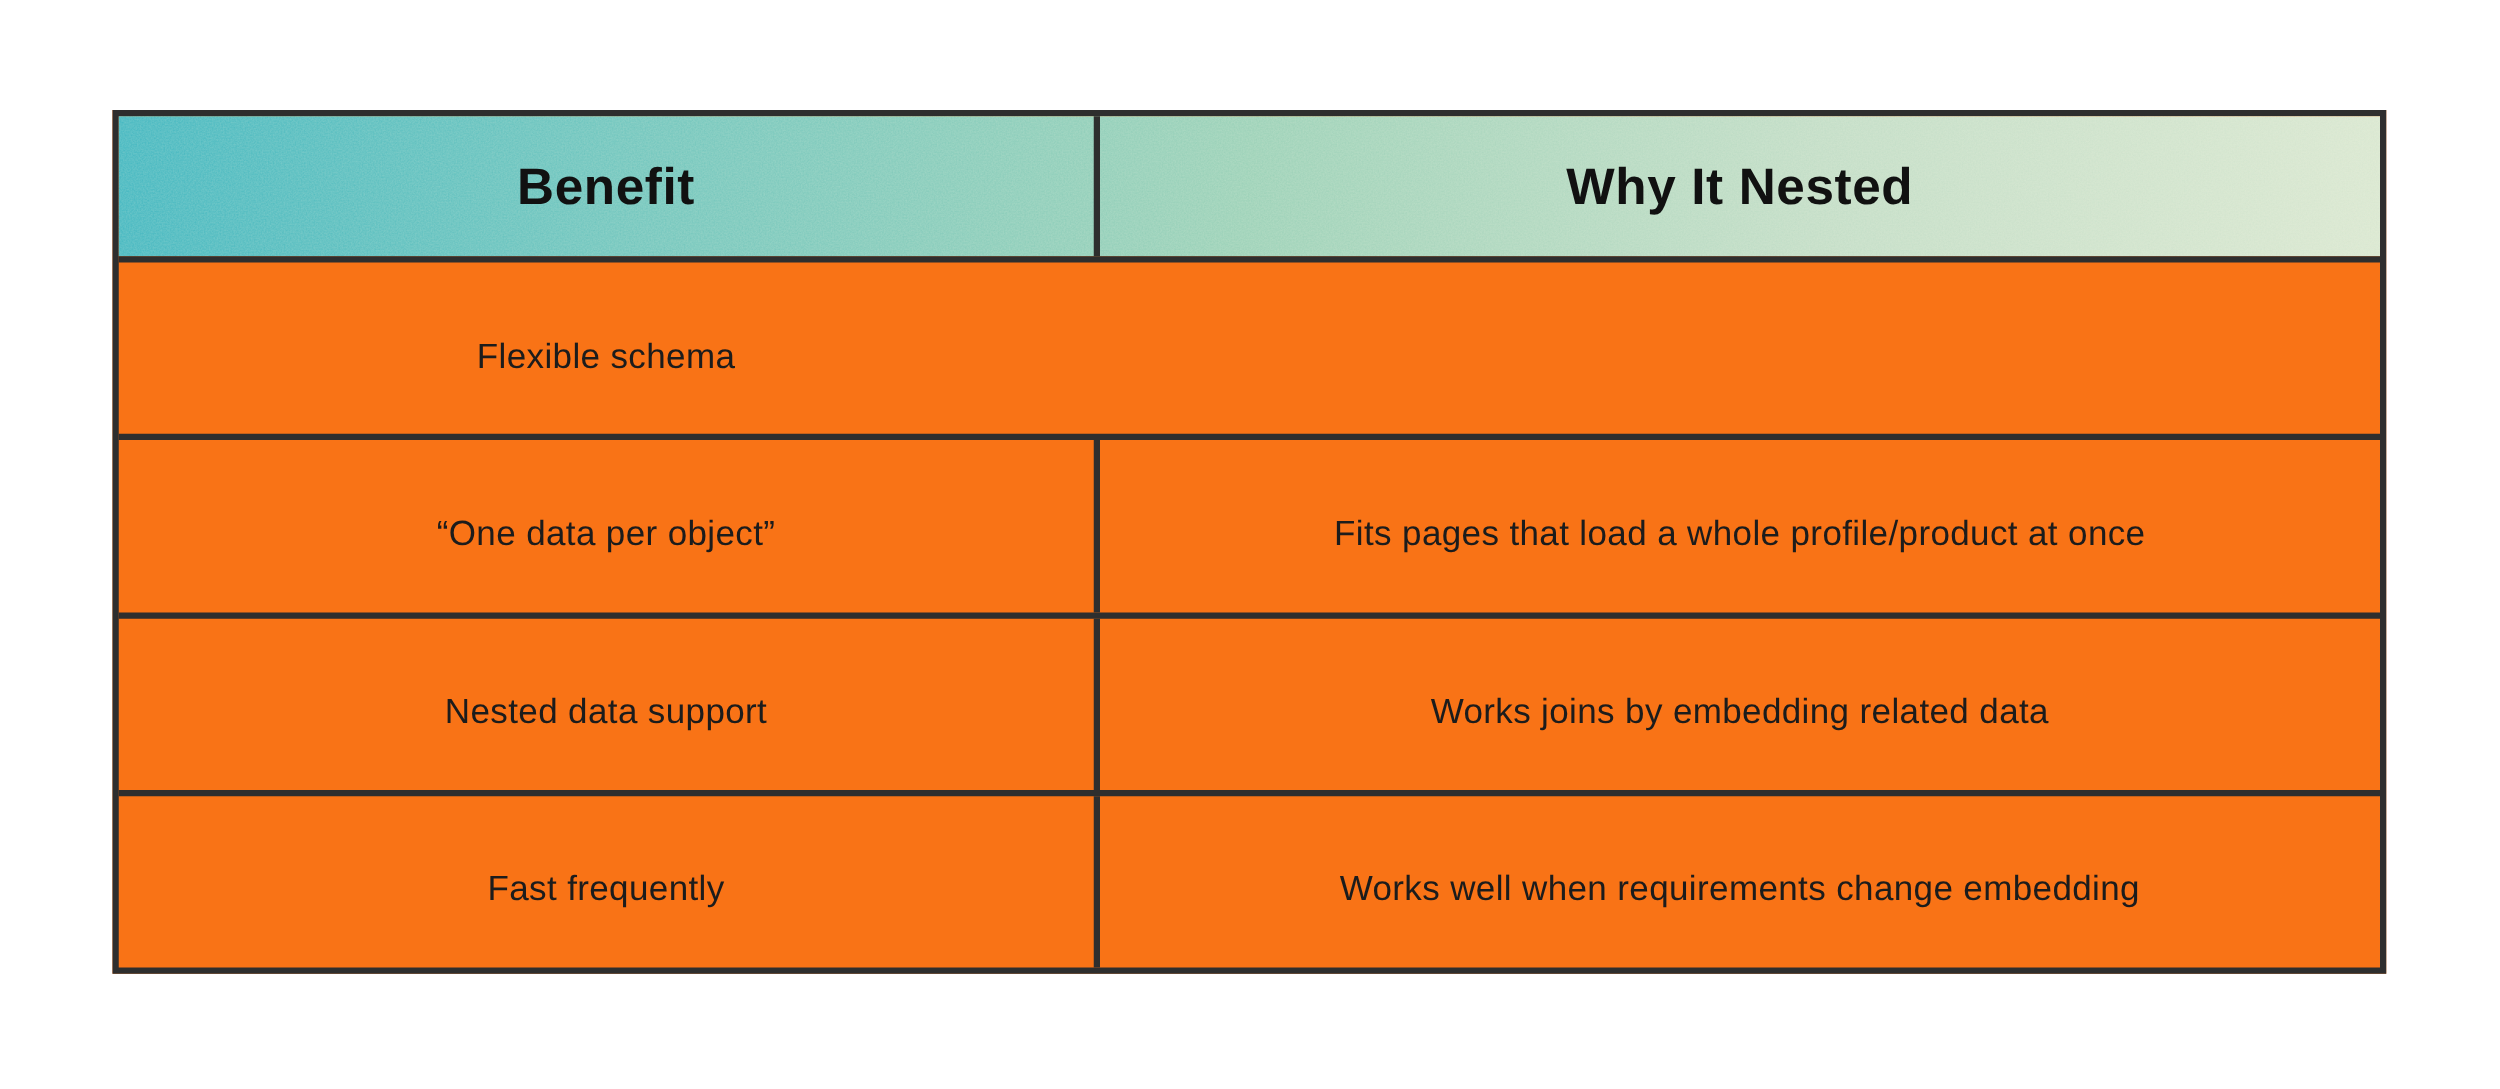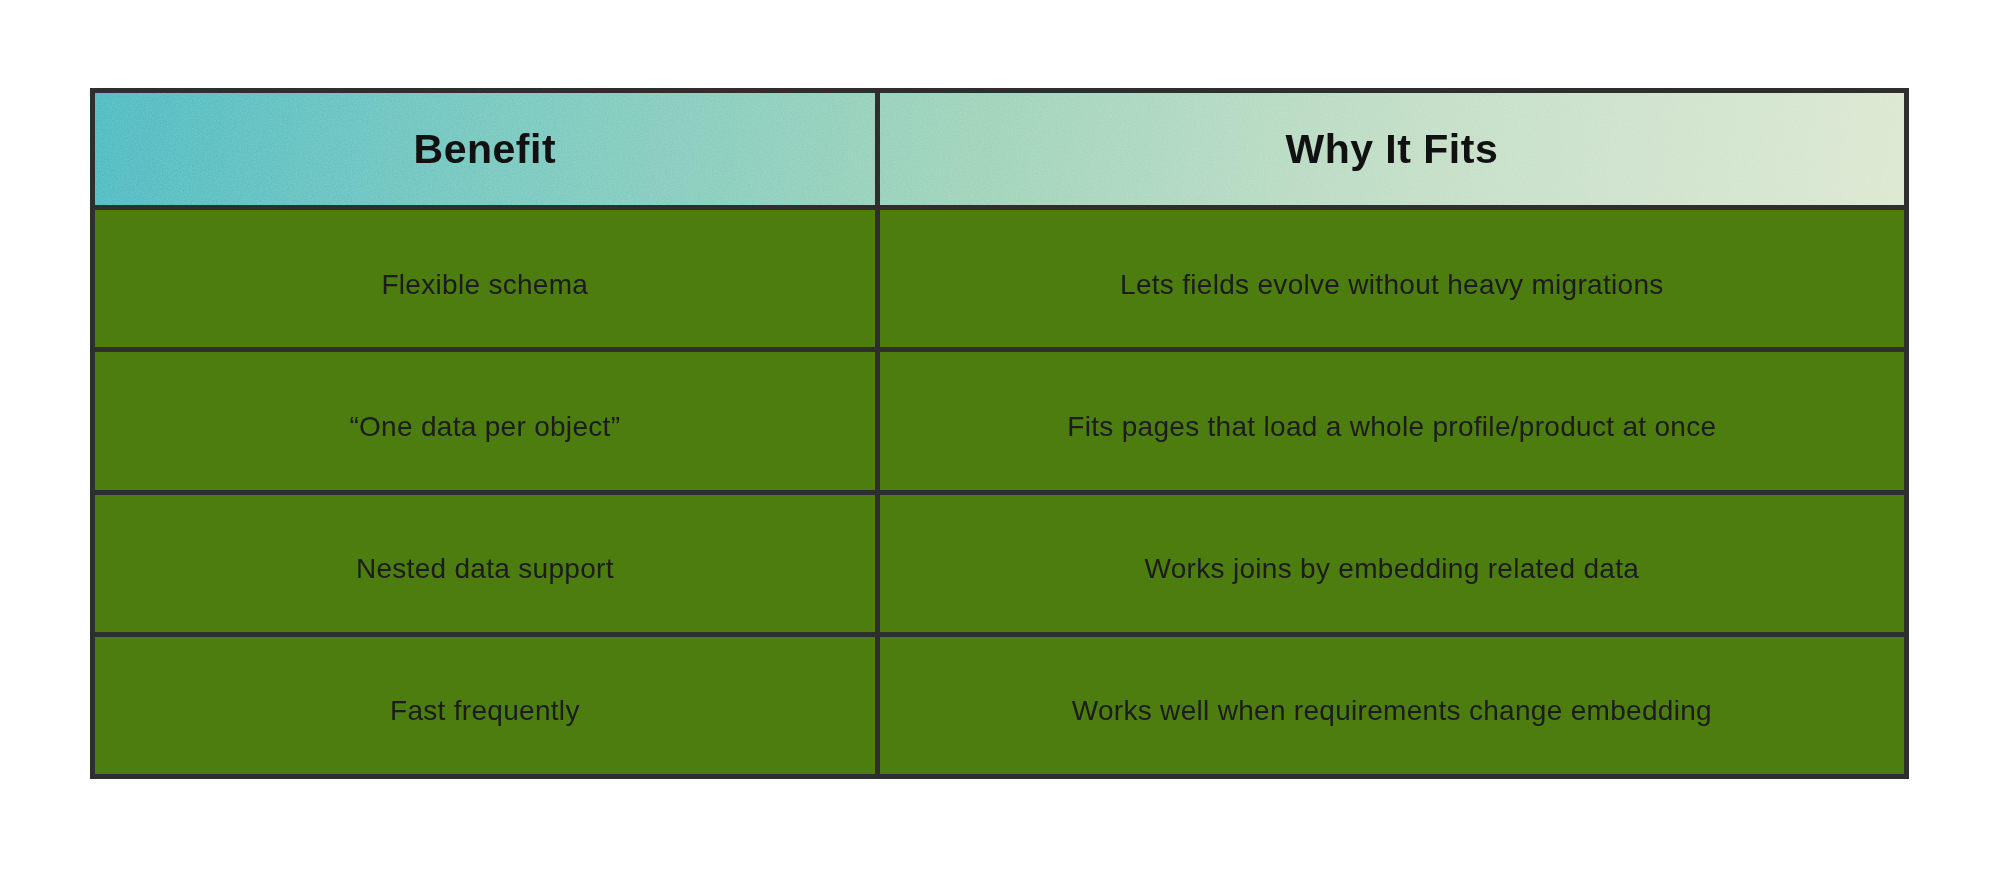--- a/index.html
+++ b/index.html
@@ -18,21 +18,21 @@
   }
   .benefits-table {
     position: absolute;
     left: 90px;
     top: 88px;
     width: 1819px;
     height: 691px;
     border: 5px solid #2e2e2e;
     display: flex;
     flex-direction: column;
-    background: #4d7c0f;
+    background: #f97316;
   }
   .row {
     display: flex;
     flex: 1;
     position: relative;
     border-top: 5px solid #2e2e2e;
   }
   .row.header-row {
     border-top: none;
     flex: 0 0 112px;
@@ -85,30 +85,27 @@
                     0 0 0 0 0.97
                     0 0 0 0 0.80
                     0 0 0 0.45 0"></feColorMatrix>
         </filter>
         <rect width="100%" height="100%" filter="url(#grain)"></rect>
       </svg>
       <div class="cell col-benefit header-cell">
         <span>Benefit</span>
       </div>
       <div class="cell col-why header-cell">
-        <span>Why It Fits</span>
+        <span>Why It Nested</span>
       </div>
     </div>
 
     <div class="row">
       <div class="cell col-benefit body-cell">
         <span>Flexible schema</span>
-      </div>
-      <div class="cell col-why body-cell">
-        <span>Lets fields evolve without heavy migrations</span>
       </div>
     </div>
 
     <div class="row">
       <div class="cell col-benefit body-cell">
         <span>“One data per object”</span>
       </div>
       <div class="cell col-why body-cell">
         <span>Fits pages that load a whole profile/product at once</span>
       </div>

